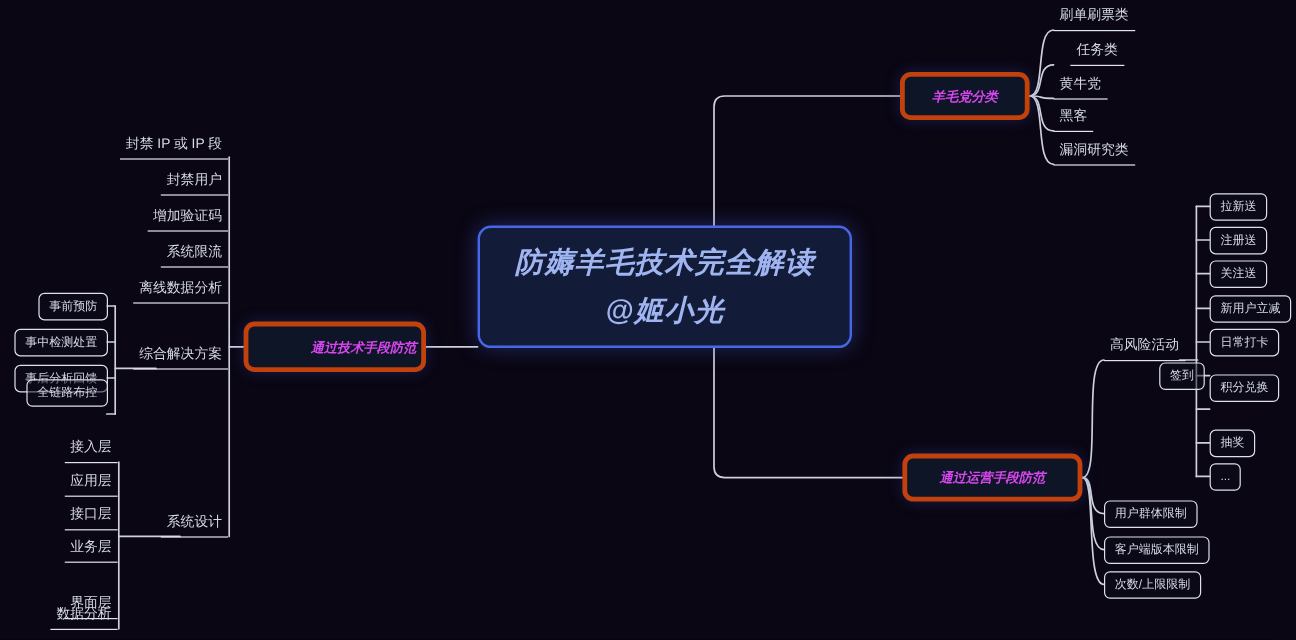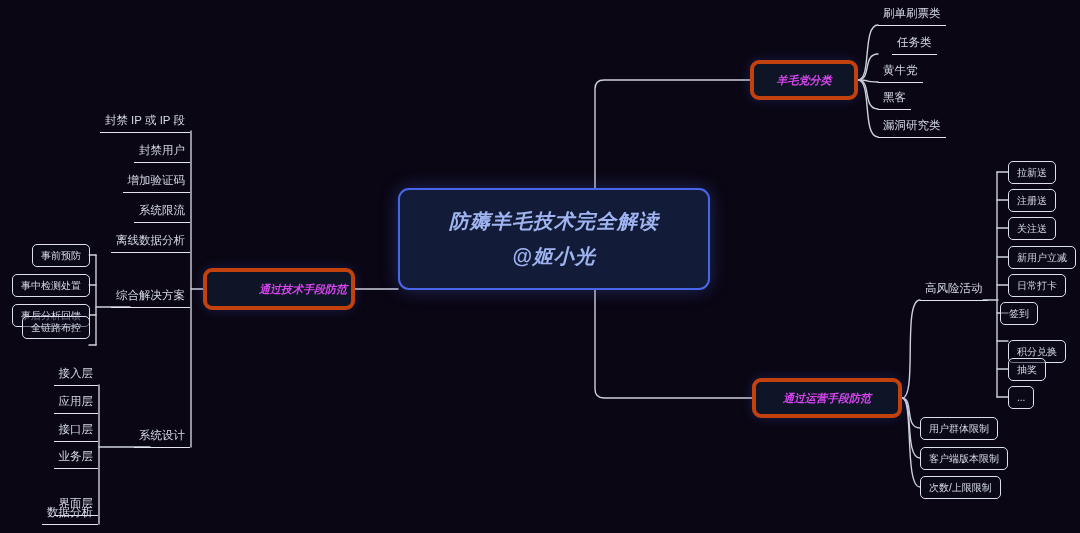--- a/index.html
+++ b/index.html
@@ -29,21 +29,21 @@
     box-shadow:0 0 12px rgba(64,88,216,0.28);
   }
   
   .node-central{
     display:flex;flex-direction:column;align-items:center;justify-content:center;gap:8px;
     width:312px;height:102px;
     background:#121c38;border:2px solid #4a66e8;border-radius:11px;
     box-shadow:0 0 18px rgba(74,102,232,0.35);
   }
   .ct-line{
-    font-size:20px;font-weight:bold;font-style:italic;color:#a0b4f1;letter-spacing:1px;
+    font-size:24px;font-weight:bold;font-style:italic;color:#a0b4f1;letter-spacing:1px;
   }
 </style>
 </head>
 <body>
 
 <div class="canvas">
 
   <svg class="links" width="1080" height="533" viewBox="0 0 1080 533">
     <g fill="none" stroke="#dfe3ee" stroke-width="1.4" stroke-linecap="round" opacity="0.92">
 
@@ -126,22 +126,22 @@
 
   <div class="node node-main" style="left:752px;top:378px;width:150px;height:40px;">通过运营手段防范</div>
 
   <div class="node u-leaf" style="left:920px;top:279px;">高风险活动</div>
 
   <div class="node boxed" style="left:1008px;top:161px;">拉新送</div>
   <div class="node boxed" style="left:1008px;top:189px;">注册送</div>
   <div class="node boxed" style="left:1008px;top:217px;">关注送</div>
   <div class="node boxed" style="left:1008px;top:246px;">新用户立减</div>
   <div class="node boxed" style="left:1008px;top:274px;">日常打卡</div>
-  <div class="node boxed" style="left:1000px;top:302px;">签到</div>
-  <div class="node boxed" style="left:1008px;top:340px;">积分兑换</div>
+  <div class="node boxed" style="left:966px;top:302px;">签到</div>
+  <div class="node boxed" style="left:1008px;top:312px;">积分兑换</div>
   <div class="node boxed" style="left:1008px;top:358px;">抽奖</div>
   <div class="node boxed" style="left:1008px;top:386px;">...</div>
 
   <div class="node boxed" style="left:920px;top:417px;">用户群体限制</div>
   <div class="node boxed" style="left:920px;top:447px;">客户端版本限制</div>
   <div class="node boxed" style="left:920px;top:476px;">次数/上限限制</div>
 
 </div>
 
 </body></html>

